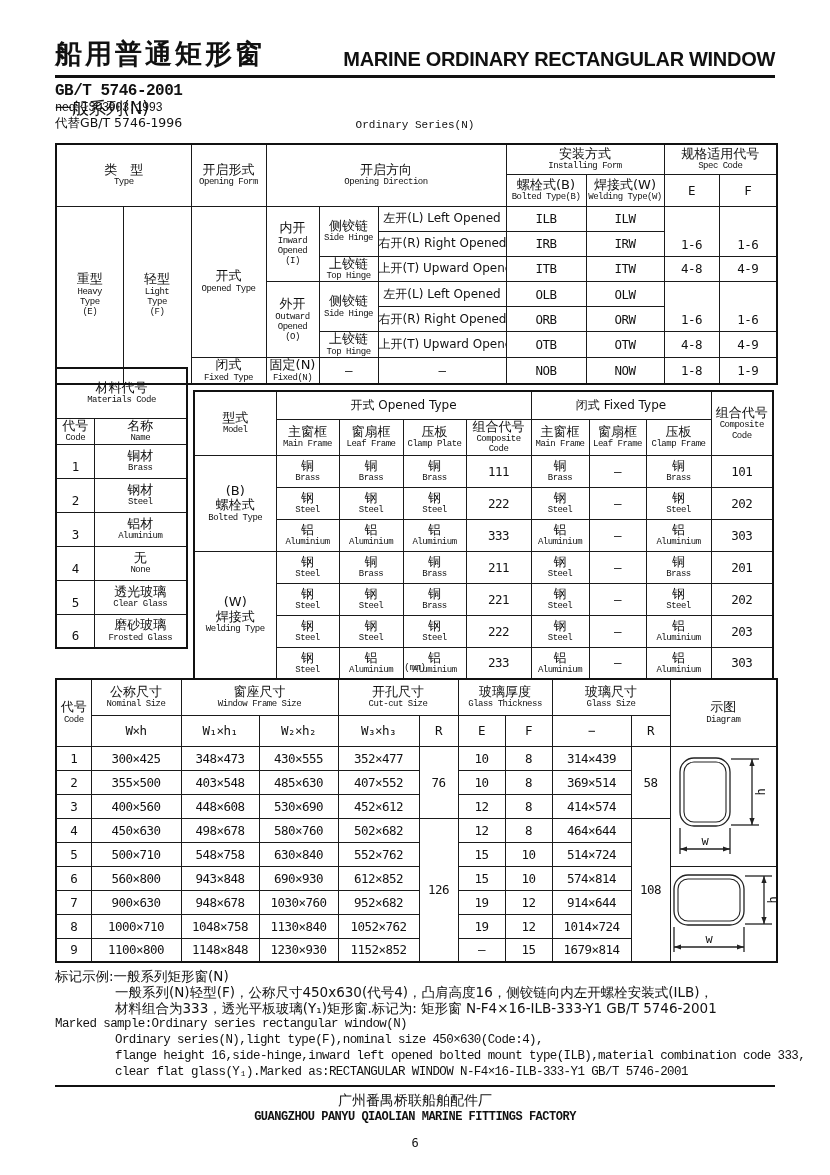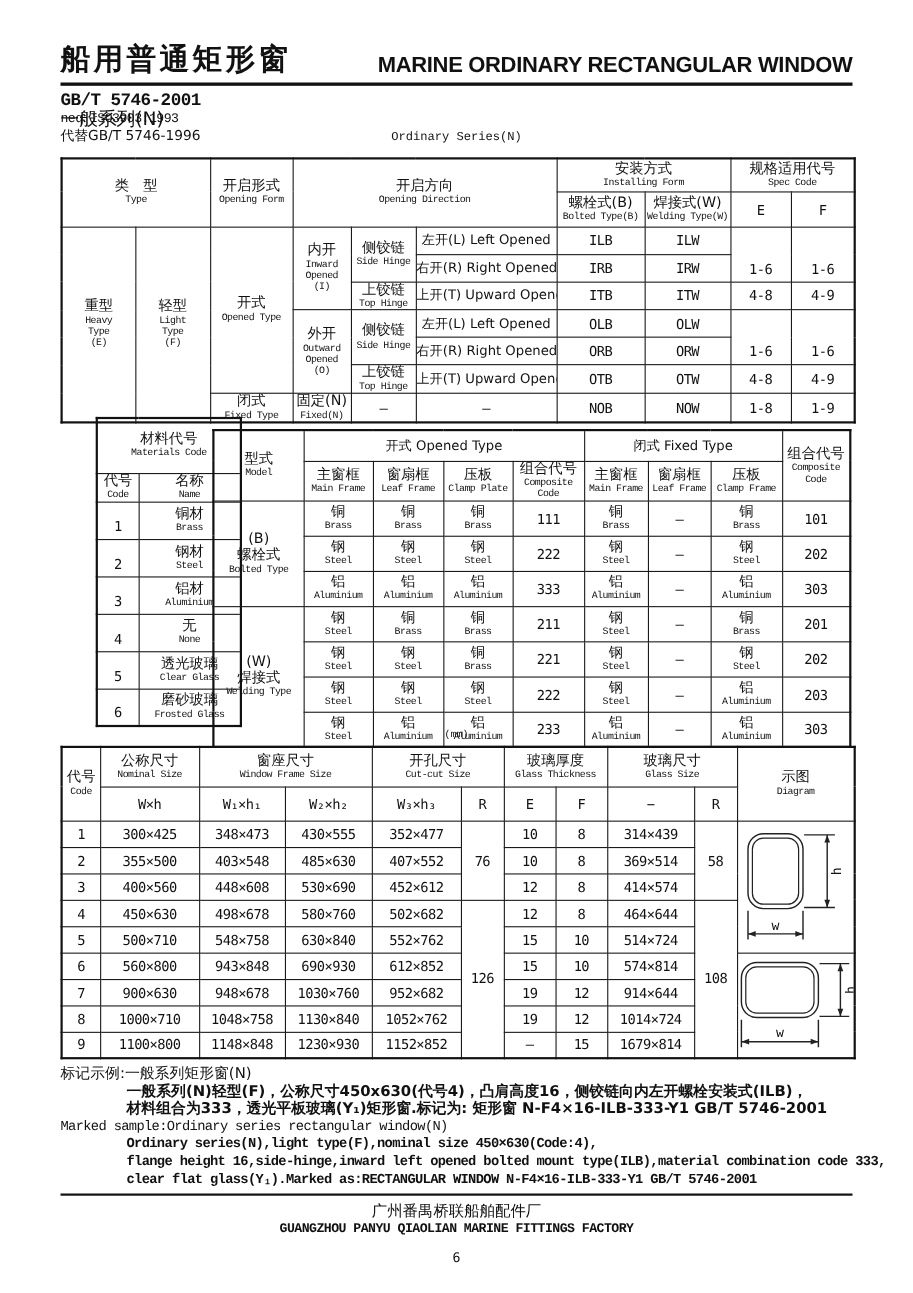--- a/index.html
+++ b/index.html
@@ -31,41 +31,41 @@
 
   #t1{left:55px;top:143px;width:721px;}
   #t1 thead tr:nth-child(1){height:30px;}
   #t1 thead tr:nth-child(2){height:32px;}
   #t1 tbody tr{height:25px;}
   #t1 tbody tr:nth-child(1) td:nth-child(9),
   #t1 tbody tr:nth-child(1) td:nth-child(10),
   #t1 tbody tr:nth-child(4) td:nth-child(6),
   #t1 tbody tr:nth-child(4) td:nth-child(7){vertical-align:bottom;padding-bottom:4px;}
 
-  #t2l{left:55px;top:379px;width:131px;margin-left:32px;}
+  #t2l{left:55px;top:367px;width:131px;}
   #t2l thead tr:nth-child(1){height:50px;}
   #t2l thead tr:nth-child(2){height:26px;}
   #t2l tbody tr{height:34px;}
   #t2l tbody td:first-child{vertical-align:bottom;padding-bottom:4px;}
 
   #t2r{left:193px;top:390px;width:580px;}
   #t2r thead tr:nth-child(1){height:28px;}
   #t2r thead tr:nth-child(2){height:25px;}
   #t2r tbody tr{height:32px;}
 
   #t3{left:55px;top:678px;width:721px;}
   #t3 thead tr:nth-child(1){height:36px;}
   #t3 thead tr:nth-child(2){height:31px;margin-top:12px;}
   #t3 tbody tr{height:24px;}
   .diag-cell svg{display:block;margin:0 auto;}
 
   .notes{left:55px;top:968px;width:724px;}
   .note-line{font-size:13.5px;line-height:16px;white-space:nowrap;}
   .note-line.en{font-family:"Liberation Mono",monospace;font-size:12.5px;letter-spacing:-0.6px;}
-  .note-line.indent{padding-left:60px;font-weight:bold;}
+  .note-line.indent{padding-left:60px;}
 
   .footer-rule{left:55px;top:1085px;width:720px;height:2px;background:#111;}
   .factory-zh{left:55px;top:1092px;width:720px;text-align:center;font-size:14px;}
   .factory-en{left:55px;top:1110px;width:720px;text-align:center;font-size:12px;font-weight:600;
               font-family:"Liberation Mono",monospace;letter-spacing:-0.5px;}
   .page-num{left:55px;top:1136px;width:720px;text-align:center;font-size:12px;
             font-family:"DejaVu Sans Mono",monospace;}
 </style>
 </head>
 <body>

